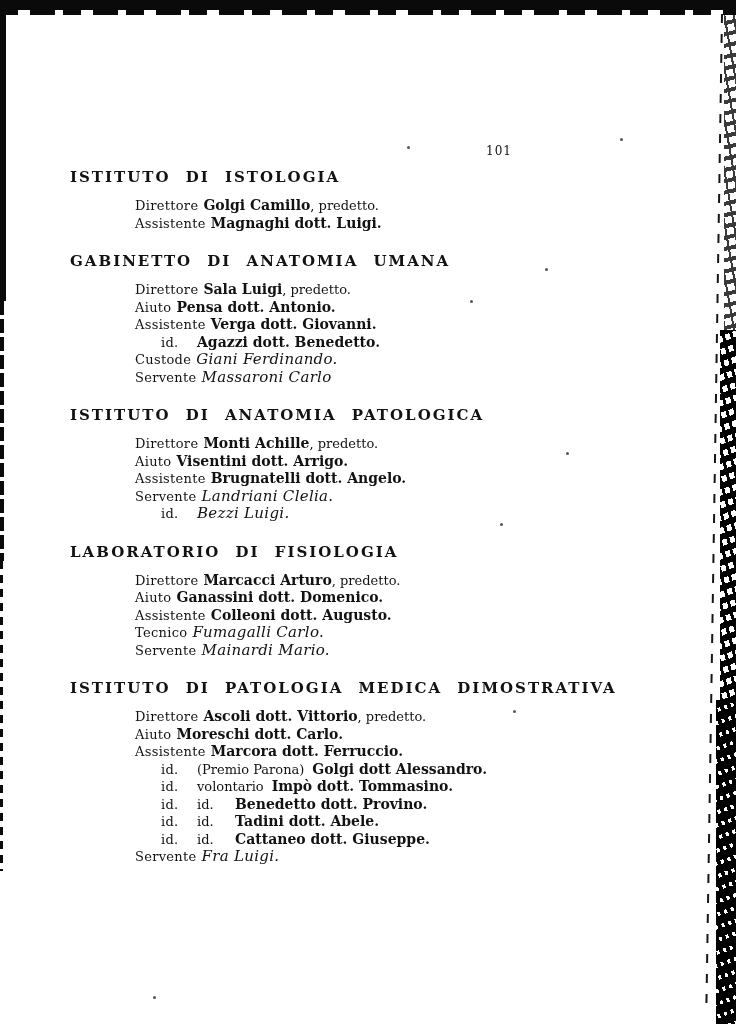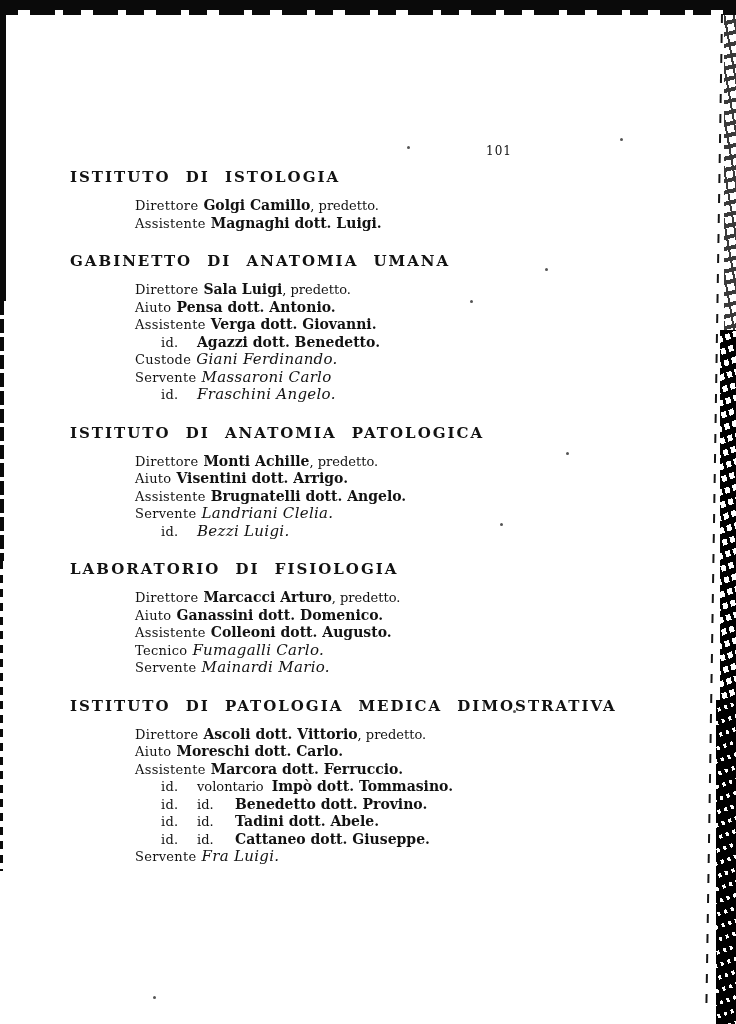--- a/index.html
+++ b/index.html
@@ -99,21 +99,20 @@
   <div class="entry"><span class="role">Aiuto</span><span class="name name-bold">Pensa dott. Antonio.</span></div>
 
   <div class="entry"><span class="role">Assistente</span><span class="name name-bold">Verga dott. Giovanni.</span></div>
 
   <div class="entry indent"><span class="role">id.</span><span class="name name-bold">Agazzi dott. Benedetto.</span></div>
 
   <div class="entry"><span class="role">Custode</span><span class="name name-italic">Giani Ferdinando.</span></div>
 
   <div class="entry"><span class="role">Servente</span><span class="name name-italic">Massaroni Carlo</span></div>
 
-  <div class="entry indent"><span class="role">id.</span><span class="name name-italic">Fraschini Angelo.</span></div>
 </div>
   </div>
 
   <div class="section">
     <div class="section-title">ISTITUTO DI ANATOMIA PATOLOGICA</div>
     <div class="entry-list">
   <div class="entry"><span class="role">Direttore</span><span class="name name-bold">Monti Achille</span><span class="suffix">, predetto.</span></div>
 
   <div class="entry"><span class="role">Aiuto</span><span class="name name-bold">Visentini dott. Arrigo.</span></div>
 
@@ -143,20 +142,21 @@
 
   <div class="section">
     <div class="section-title">ISTITUTO DI PATOLOGIA MEDICA DIMOSTRATIVA</div>
     <div class="entry-list">
   <div class="entry"><span class="role">Direttore</span><span class="name name-bold">Ascoli dott. Vittorio</span><span class="suffix">, predetto.</span></div>
 
   <div class="entry"><span class="role">Aiuto</span><span class="name name-bold">Moreschi dott. Carlo.</span></div>
 
   <div class="entry"><span class="role">Assistente</span><span class="name name-bold">Marcora dott. Ferruccio.</span></div>
 
+  <div class="entry indent"><span class="role">id.</span><span class="qualifier">(Premio Parona)</span><span class="name name-bold">Golgi dott Alessandro.</span></div>
 
   <div class="entry indent"><span class="role">id.</span><span class="qualifier">volontario</span><span class="name name-bold">Impò dott. Tommasino.</span></div>
 
   <div class="entry indent"><span class="role">id.</span><span class="qualifier">id.</span><span class="name name-bold">Benedetto dott. Provino.</span></div>
 
   <div class="entry indent"><span class="role">id.</span><span class="qualifier">id.</span><span class="name name-bold">Tadini dott. Abele.</span></div>
 
   <div class="entry indent"><span class="role">id.</span><span class="qualifier">id.</span><span class="name name-bold">Cattaneo dott. Giuseppe.</span></div>
 
   <div class="entry"><span class="role">Servente</span><span class="name name-italic">Fra Luigi.</span></div>

